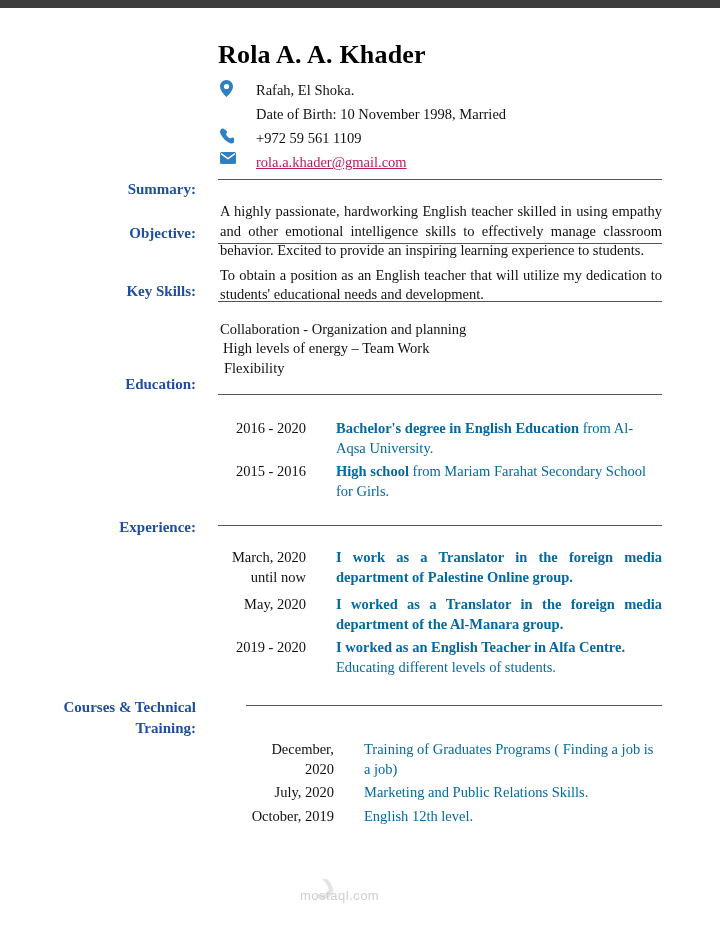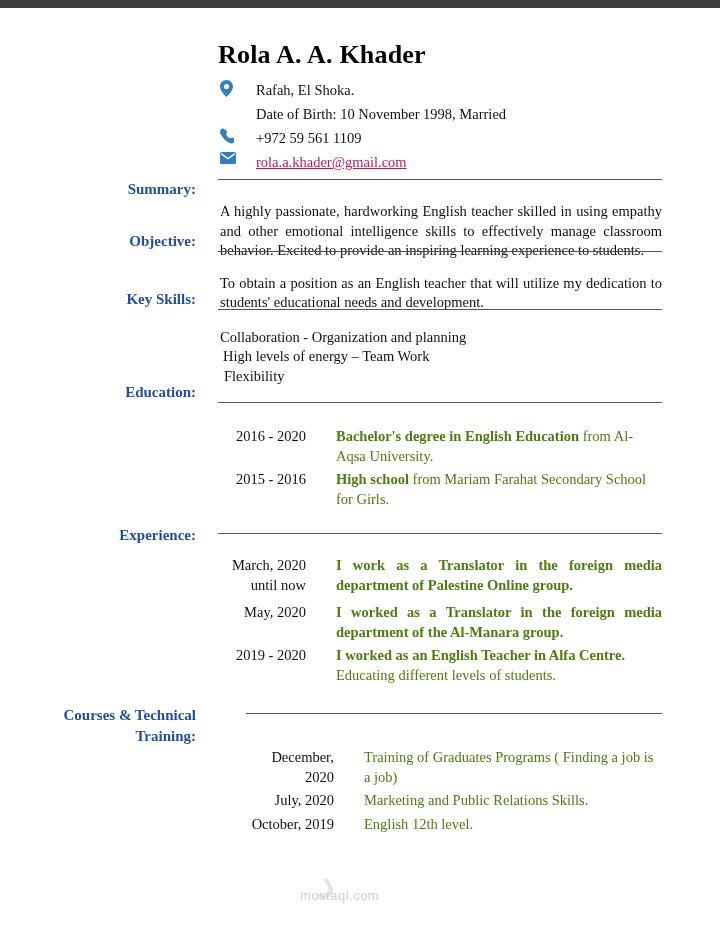--- a/index.html
+++ b/index.html
@@ -125,21 +125,21 @@
     font-family: "Liberation Serif", serif;
     font-size: 14.5px;
     line-height: 19.5px;
     color: #111;
   }
   .entry-desc {
     flex: 1 1 auto;
     font-family: "Liberation Serif", serif;
     font-size: 14.5px;
     line-height: 19.5px;
-    color: #4d7c0f;
+    color: #0369a1;
   }
   .entry-desc b { font-weight: bold; }
   .entry-desc.justify { text-align: justify; }
 
   .watermark {
     position: absolute;
     left: 300px;
     top: 880px;
     font-family: "Liberation Sans", sans-serif;
     font-size: 13px;
@@ -198,21 +198,21 @@
           </svg>
       </span>
       <a class="contact-text email" href="#">rola.a.khader@gmail.com</a>
     </div>
   </div>
 
   <div class="section" style="margin-top:6px;">
     <div class="sec-label">Summary:</div>
     <div class="sec-body">
       <hr class="rule">
-      <p class="sec-text" style="margin:22px 0 12px 0;">A highly passionate, hardworking English teacher skilled in using empathy and other emotional intelligence skills to effectively manage classroom behavior. Excited to provide an inspiring learning experience to students.</p>
+      <p class="sec-text" style="margin:22px 0 4px 0;">A highly passionate, hardworking English teacher skilled in using empathy and other emotional intelligence skills to effectively manage classroom behavior. Excited to provide an inspiring learning experience to students.</p>
     </div>
   </div>
 
   <div class="section" style="margin-top:-42px;">
     <div class="sec-label">Objective:</div>
     <div class="sec-body">
       <hr class="rule" style="margin-top:20px;">
       <p class="sec-text" style="margin:22px 0 0 0;">To obtain a position as an English teacher that will utilize my dedication to students' educational needs and development.</p>
     </div>
   </div>

